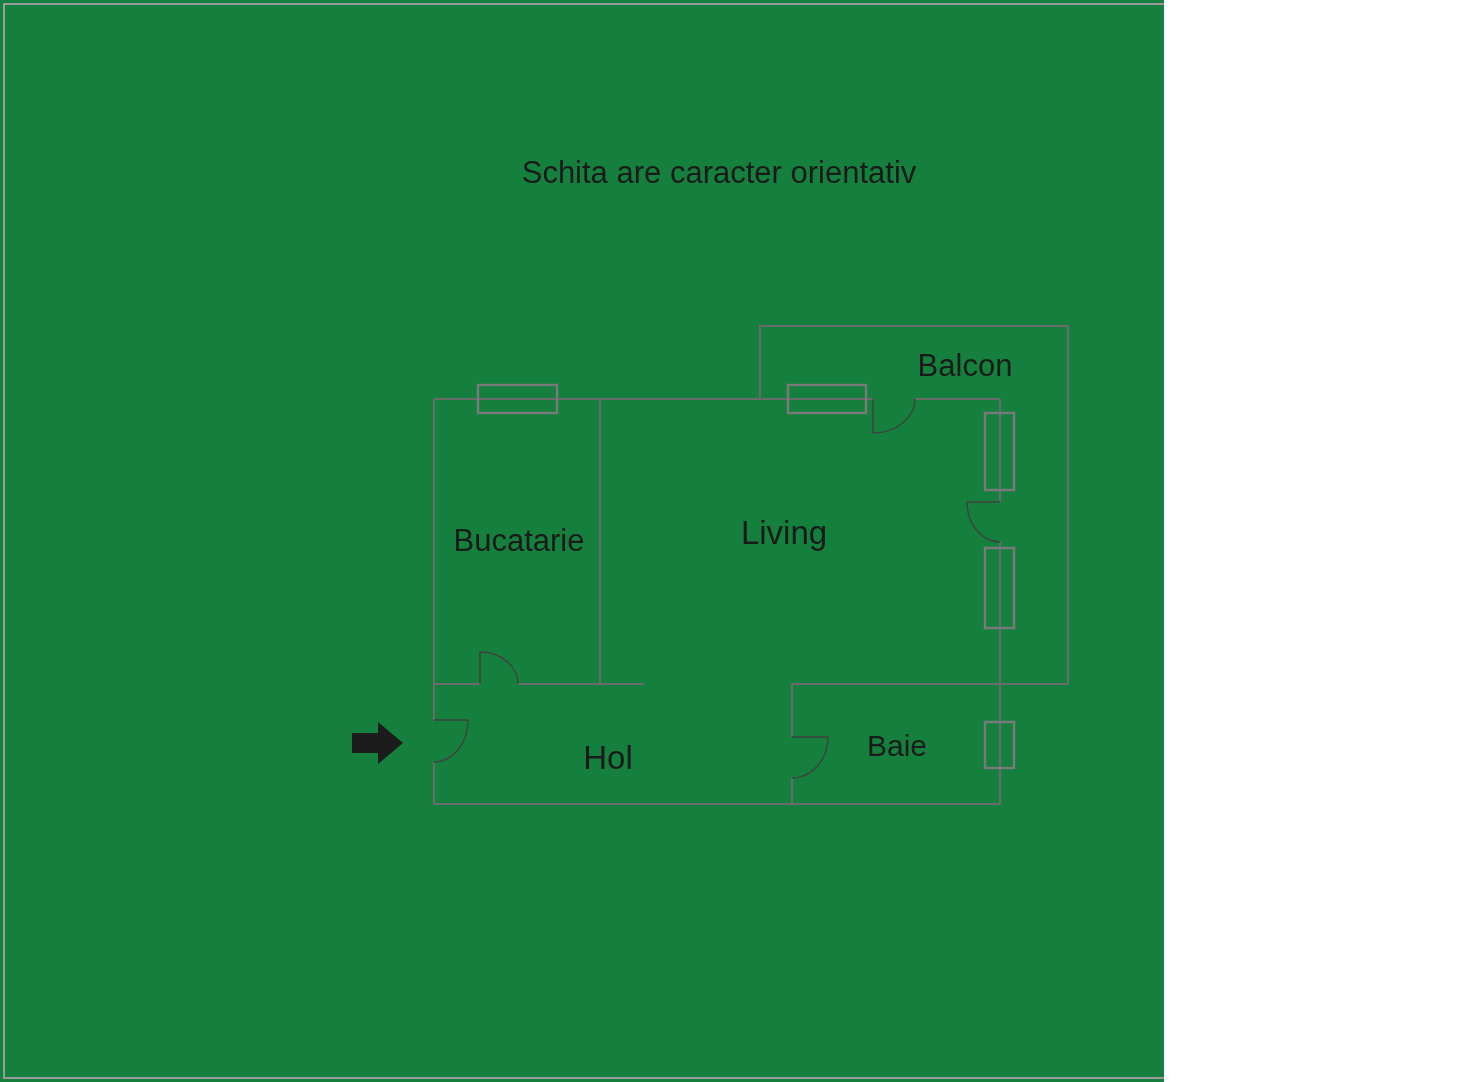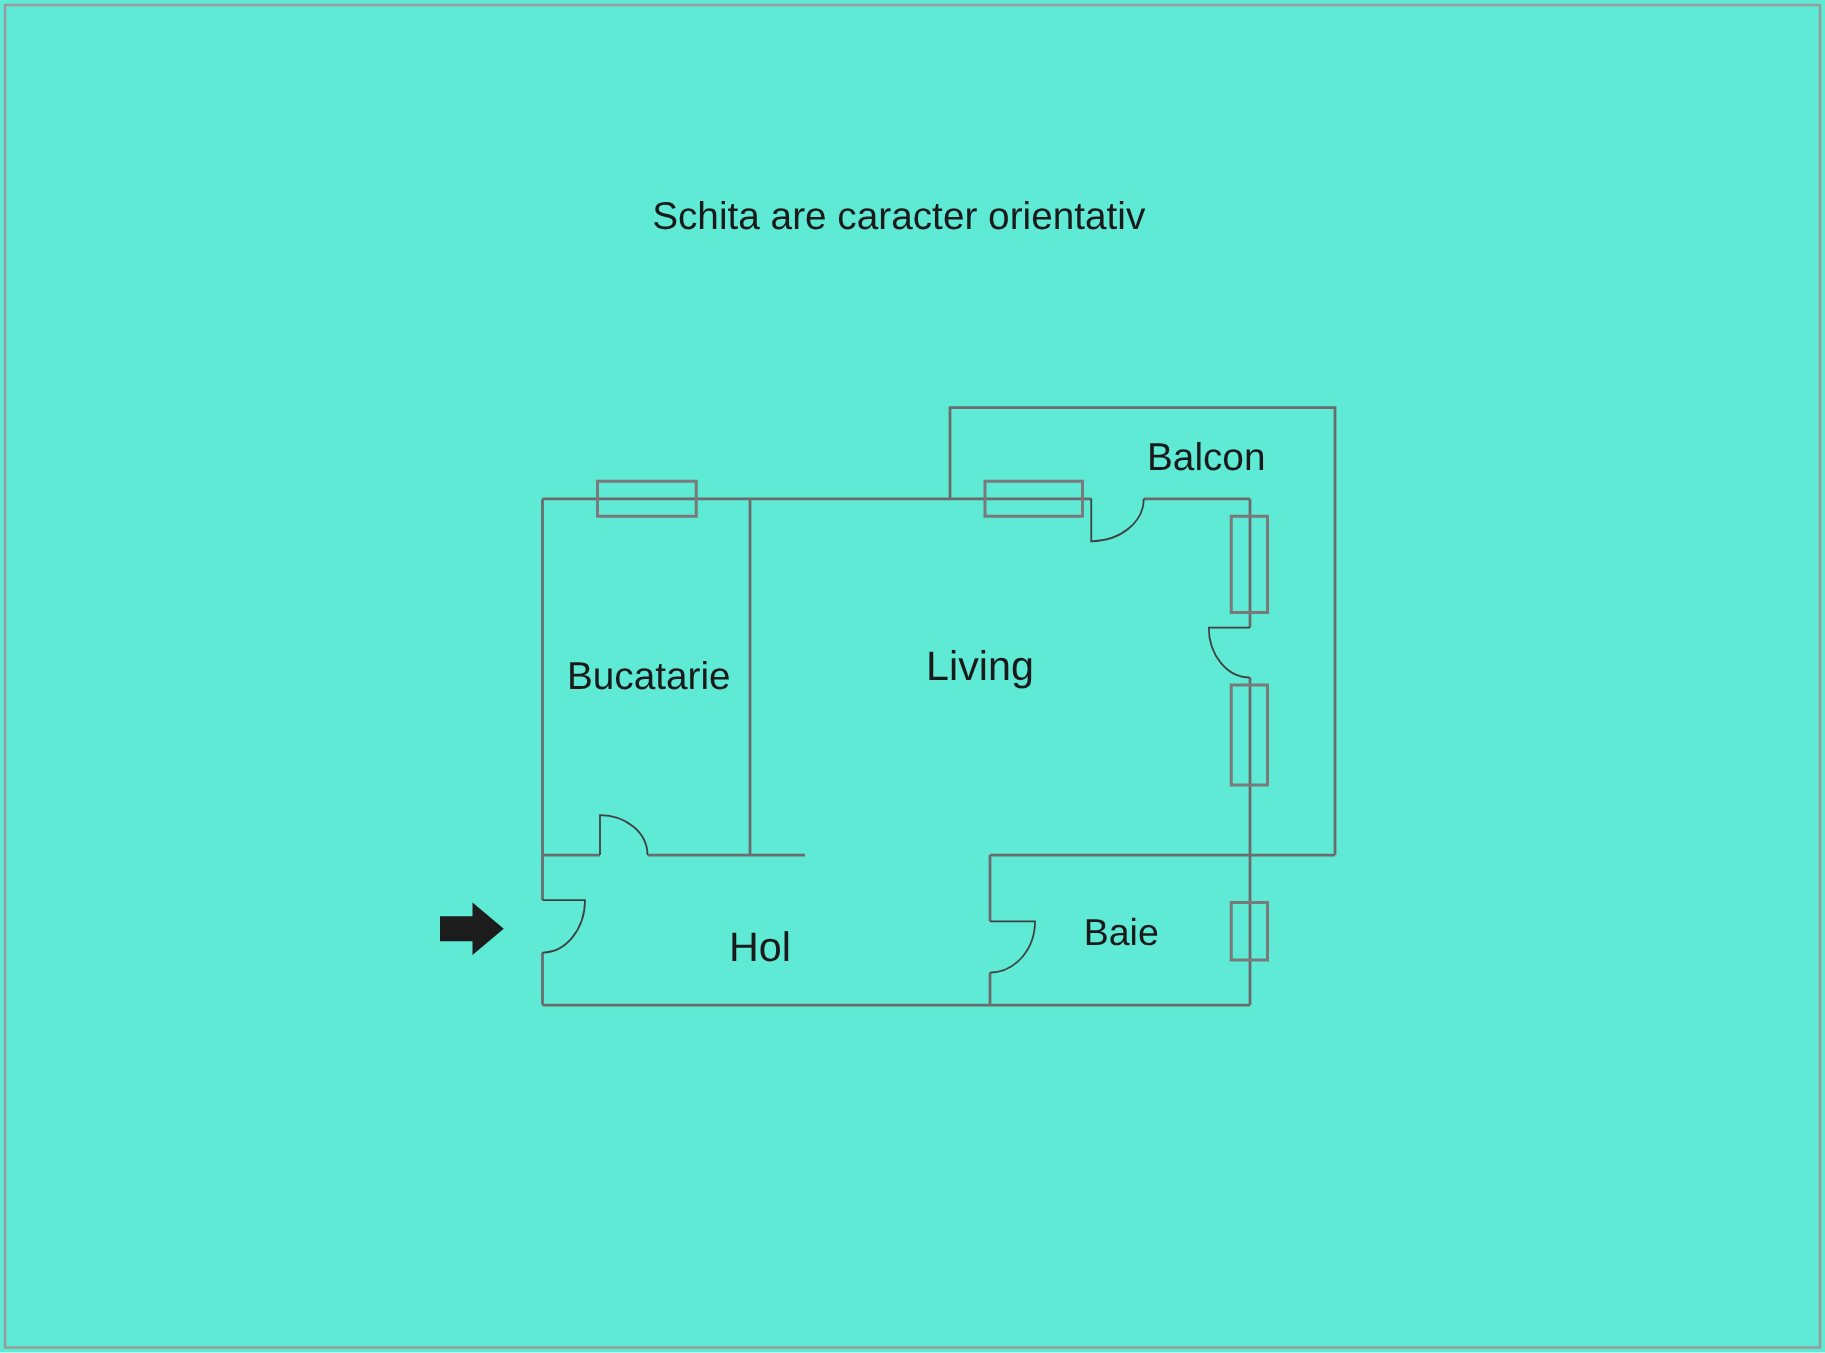--- a/index.html
+++ b/index.html
@@ -3,23 +3,23 @@
 <meta charset="utf-8">
 <style>
   html, body {
     margin: 0;
     padding: 0;
     background: #ffffff;
     font-family: "Liberation Sans", "DejaVu Sans", sans-serif;
   }
   .page {
     position: relative;
-    width: 1460px;
+    width: 1164px;
     height: 1082px;
-    background: #5eead4;
+    background: #15803d;
     overflow: hidden;
     text-align: right;
   }
   svg { display: block; }
   .walls {
     fill: none;
     stroke-width: 2.2px;
     stroke-linecap: butt;
   }
   .window-symbol {

